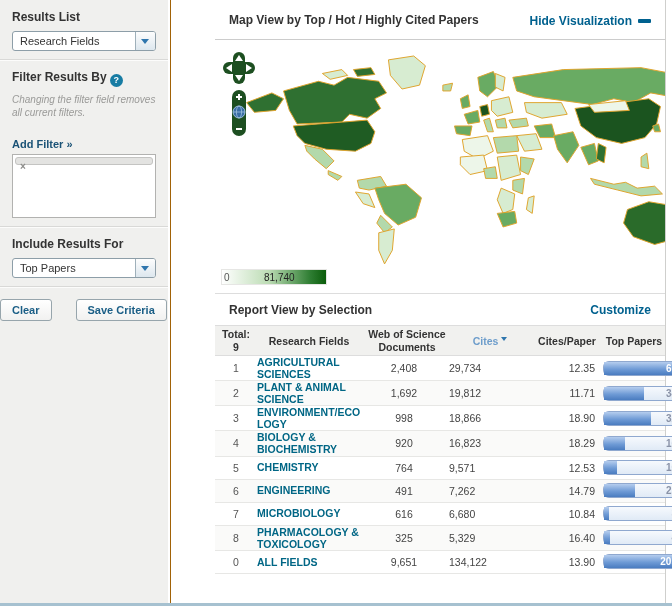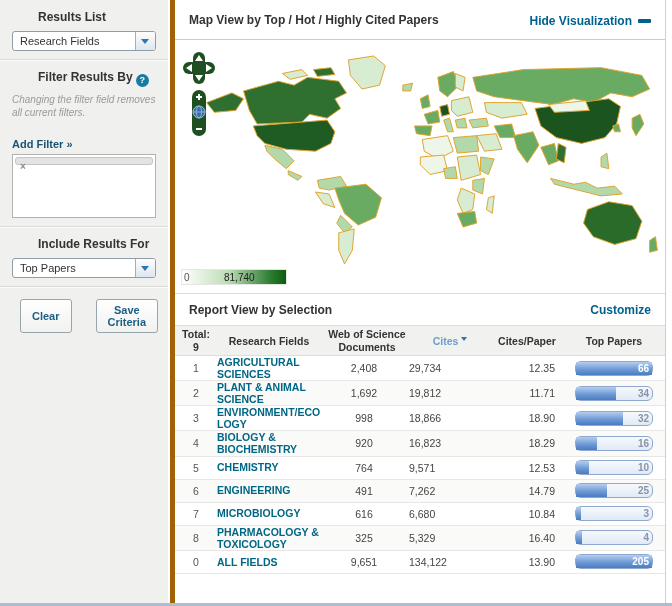--- a/index.html
+++ b/index.html
@@ -2,45 +2,45 @@
 <html><head>
 <meta charset="utf-8">
 <style>
   * { margin:0; padding:0; box-sizing:border-box; }
   html,body { width:672px; height:606px; background:#fff; font-family:"Liberation Sans", sans-serif; overflow:hidden; }
   body { position:relative; }
 
   
   .sidebar { position:absolute; left:0; top:0; width:168px; height:603px; background:#f0f0ee; }
   .sb-section { padding:10px 12px 8px 12px; }
-  .sb-label { font-size:12px; font-weight:bold; color:#333; margin-bottom:7px;margin-left:26px; }
+  .sb-label { font-size:12px; font-weight:bold; color:#333; margin-bottom:7px; }
   .divider { height:1px; background:#d9d9d7; box-shadow:0 1px 0 #fcfcfb; }
 
   .dropdown { position:relative; height:20px; background:#fff; border:1px solid #8d9ea8; border-radius:3px; }
   .dropdown .dd-text { display:block; font-size:11px; color:#333; padding:3px 24px 0 7px; white-space:nowrap; overflow:hidden; }
   .dd-btn { position:absolute; right:0; top:0; width:20px; height:100%; border-left:1px solid #9fb0ba;
             background:linear-gradient(#fdfdfd,#dde7ee); border-radius:0 2px 2px 0; }
   .dd-btn::after { content:""; position:absolute; left:5px; top:7px; border:4px solid transparent; border-top:5px solid #2f76ad; }
 
   .help-badge { display:inline-block; width:13px; height:13px; border-radius:50%; background:#177ca3; color:#fff;
                 font-size:9px; font-weight:bold; text-align:center; line-height:13px; vertical-align:-2px; margin-left:3px; }
   .sb-note { font-size:10px; font-style:italic; color:#9a9a98; line-height:1.25; margin-bottom:15px; }
   .add-filter { font-size:11px; font-weight:bold; color:#1a5276; text-decoration:none; display:inline-block; margin-bottom:4px; cursor:pointer; }
   .filter-box { background:#fff; border:1px solid #b2b2b0; height:64px; padding:2px; overflow:hidden; }
   .filter-chip { position:relative; background:#e3e3e1; border:1px solid #c4c4c2; border-radius:3px; padding:3px 4px 3px 17px;
                  font-size:10px; font-weight:bold; color:#4a4a48; line-height:1.25; }
   .chip-x { position:absolute; left:4px; top:3px; color:#8b8b89; font-size:10px; font-weight:bold; cursor:pointer; }
 
-  .btn-row { padding:12px 20px; display:flex; gap:24px; }
+  .btn-row { padding:12px 0; display:flex; gap:24px; }
   .btn { background:linear-gradient(#ffffff,#f1f1f0); border:1px solid #97a5ac; border-radius:3px; padding:4px 11px;
          font-size:11px; font-weight:bold; color:#1a5e86; cursor:pointer; font-family:"Liberation Sans", sans-serif; }
 
   
   .main { position:absolute; left:170px; top:0; width:496px; height:603px; background:#fff;
-          border-left:5px solid #a16207; border-right:1px solid #cfcfcd; }
+          border-left:1px solid #a16207; border-right:1px solid #cfcfcd;padding-left:44px; }
   .panel-header { display:flex; justify-content:space-between; align-items:center; padding:11px 14px 10px 14px; border-bottom:1px solid #ccc; }
   .panel-title { font-size:12px; font-weight:bold; color:#333; }
   .link { font-size:12px; font-weight:bold; color:#00618f; text-decoration:none; cursor:pointer; }
   .minus-glyph { display:inline-block; width:13px; height:4px; background:#00618f; border-radius:1px; vertical-align:2px; margin-left:6px; }
 
   .map-zone { position:relative; height:253px; background:#fff; overflow:hidden; }
   .map-svg { position:absolute; left:18px; top:2px; }
   .map-controls { position:absolute; left:8px; top:12px; width:34px; }
 
   .legend { position:absolute; left:6px; bottom:8px; width:106px; height:16px;

